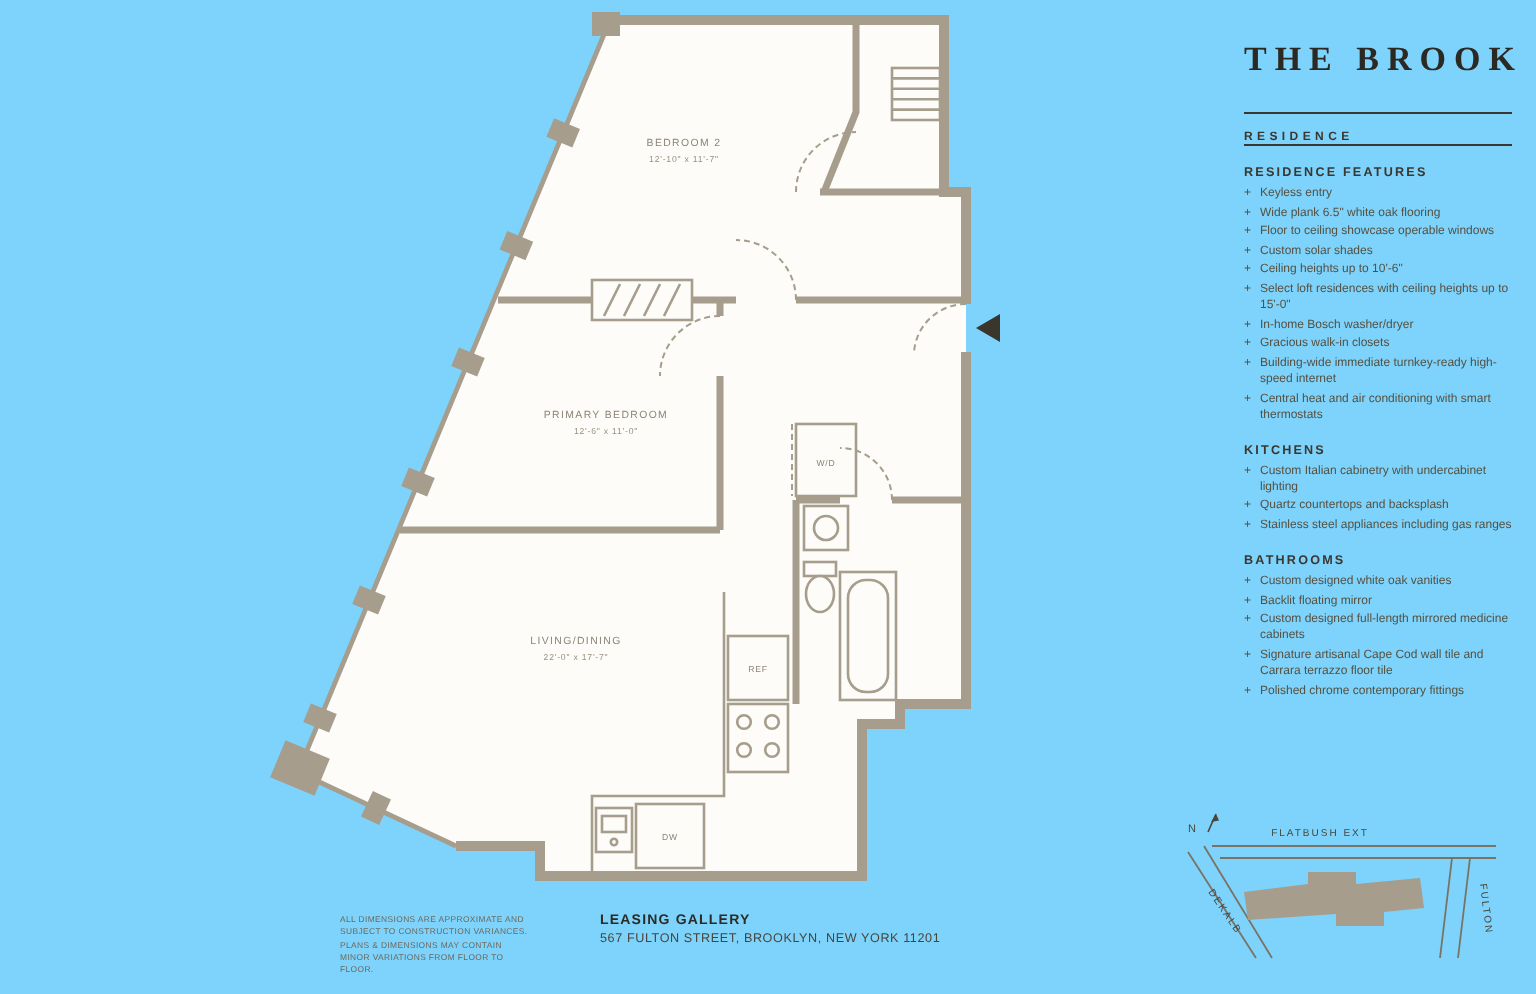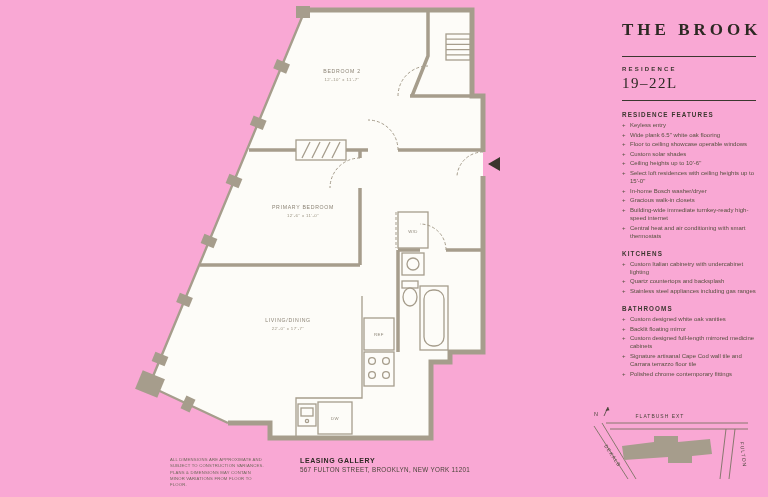--- a/index.html
+++ b/index.html
@@ -1,16 +1,16 @@
 <!DOCTYPE html>
 <html><head>
 <meta charset="utf-8">
 <style>
   html,body{margin:0;padding:0;}
-  .page{position:relative;width:768px;height:497px;background:#f9a8d4;overflow:hidden;
+  .page{position:relative;width:768px;height:497px;background:#7dd3fc;overflow:hidden;
         font-family:"Liberation Sans",sans-serif;color:#2e2a24;}
   
   .plan-svg{position:absolute;left:0;top:0;}
   .room-name{font-family:"Liberation Sans",sans-serif;font-size:5.2px;letter-spacing:.7px;fill:#8c8476;text-anchor:middle;}
   .room-dims{font-family:"Liberation Sans",sans-serif;font-size:4.3px;letter-spacing:.4px;fill:#99917f;text-anchor:middle;}
   .fix-label{font-family:"Liberation Sans",sans-serif;font-size:4.3px;letter-spacing:.4px;fill:#8c8476;text-anchor:middle;}
   
   .panel{position:absolute;left:622px;top:0;width:134px;}
   .brand-title{font-family:"Liberation Serif",serif;font-weight:700;font-size:17px;letter-spacing:4px;
                margin:20px 0 0 0;color:#2c2923;white-space:nowrap;}
@@ -139,21 +139,20 @@
       <text class="room-dims" x="303" y="217">12'-6" x 11'-0"</text>
       <text class="room-name" x="288" y="322">LIVING/DINING</text>
       <text class="room-dims" x="288" y="330">22'-0" x 17'-7"</text>
     </g>
   </svg>
 
   <div class="panel">
     <div class="brand-title">THE BROOK</div>
     <hr class="rule rule-1">
     <div class="res-label">RESIDENCE</div>
-    <div class="res-number">19–22L</div>
     <hr class="rule">
 
     <div class="section">
       <h3>RESIDENCE FEATURES</h3>
       <ul>
         <li>
             <span class="plus">+</span>
             <span>Keyless entry</span>
           </li>
         <li>

